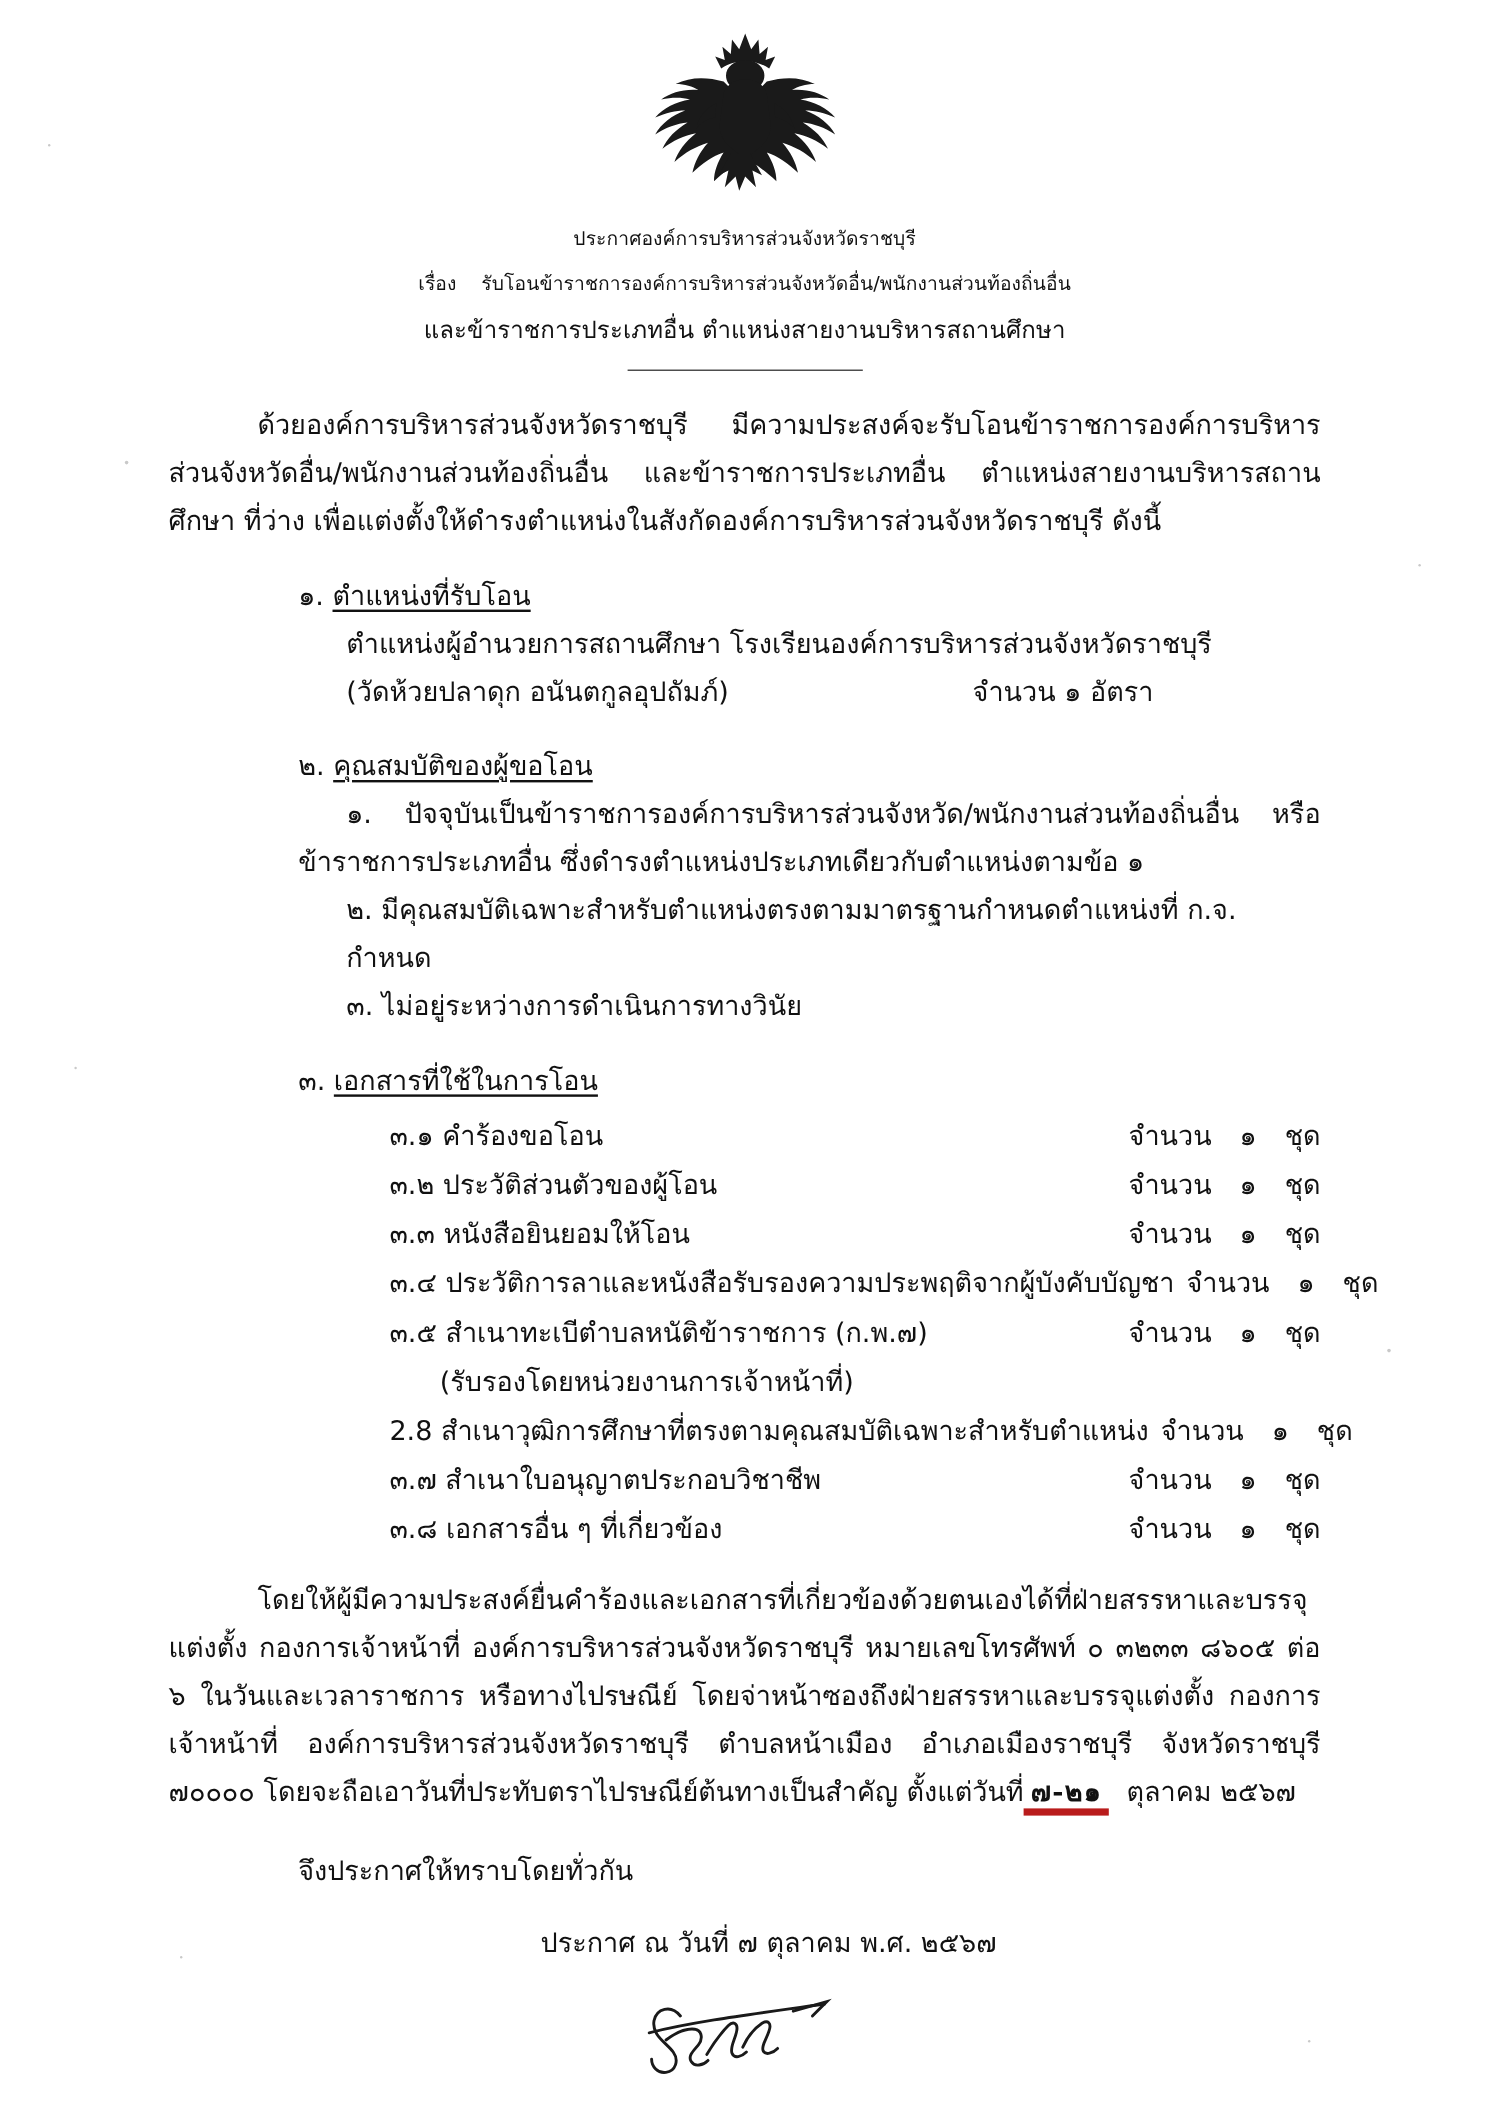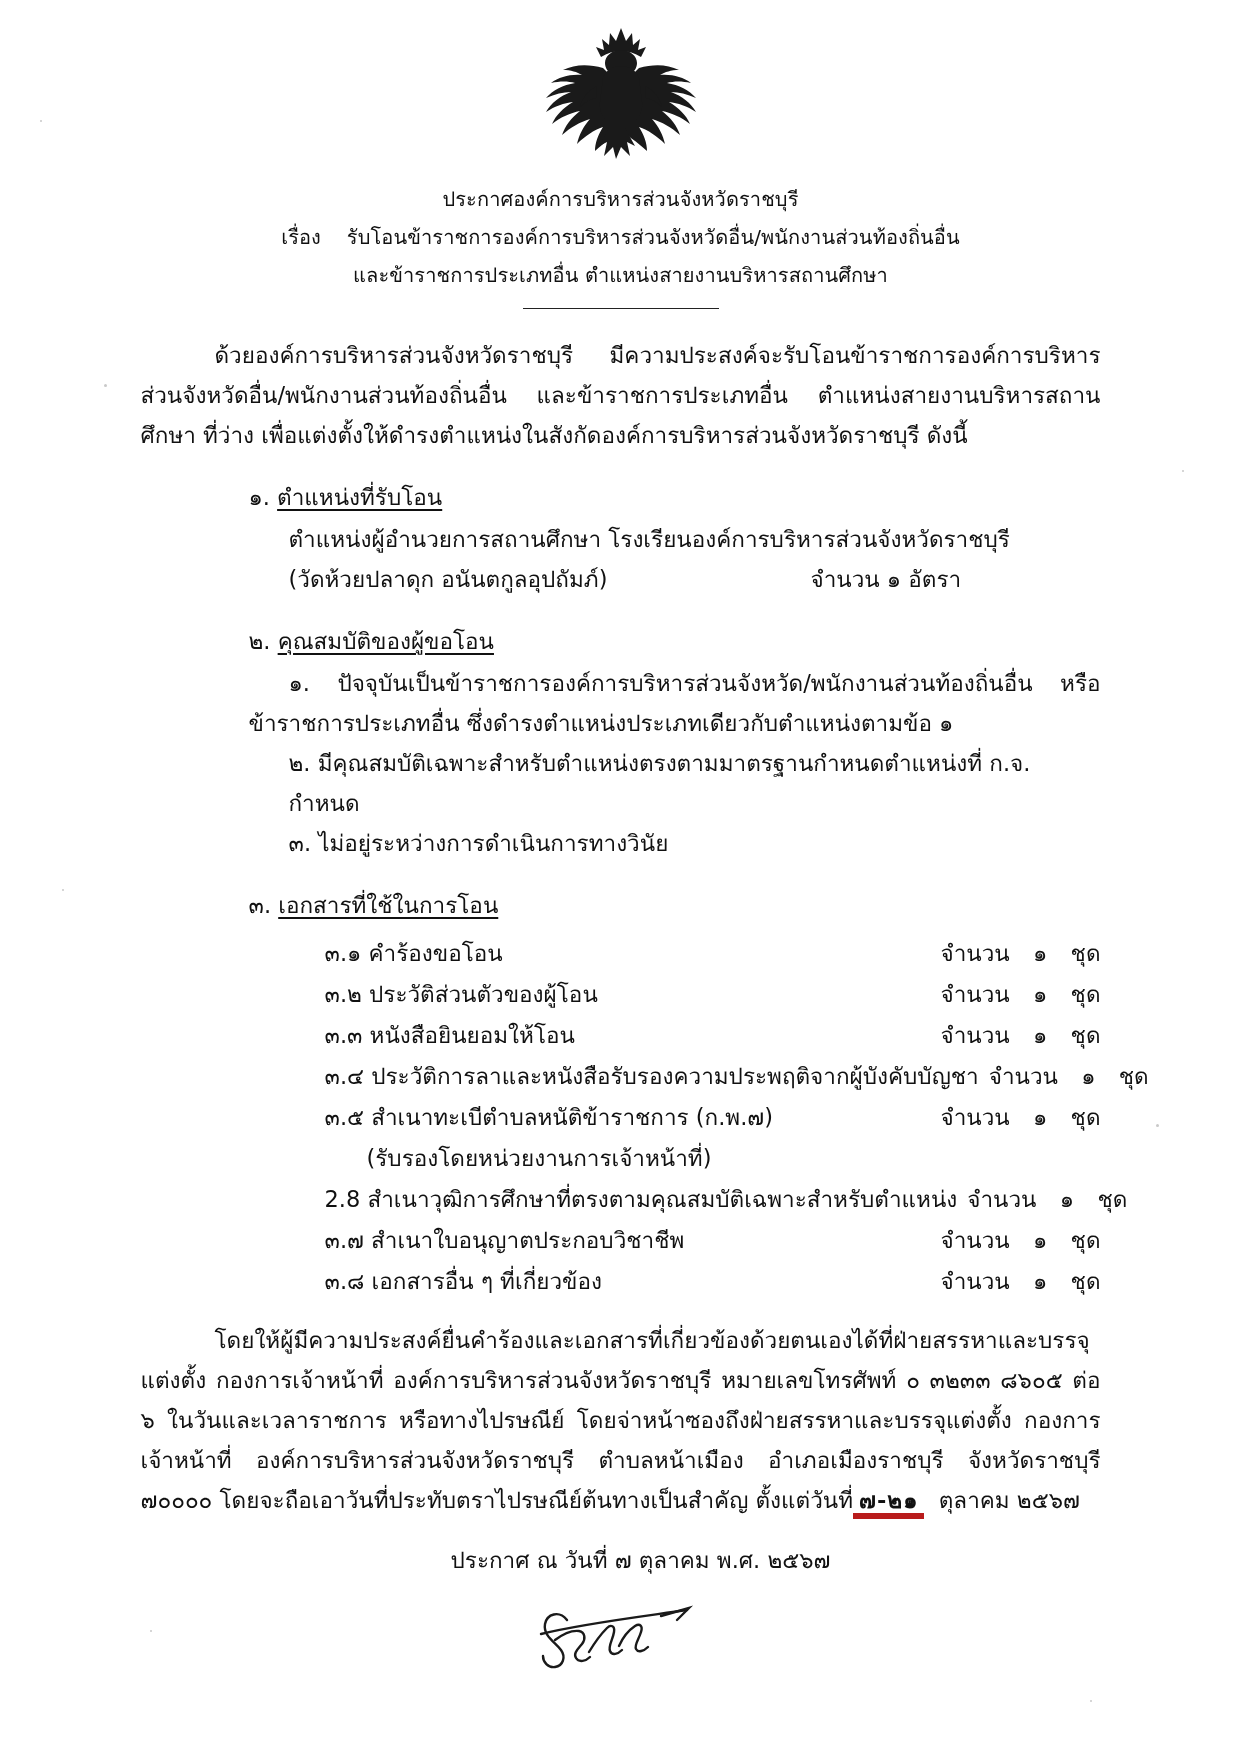--- a/index.html
+++ b/index.html
@@ -39,21 +39,21 @@
   .emblem {
     width: 180px;
     height: 150px;
   }
 
   .title-block {
     text-align: center;
     margin-top: 6px;
   }
   .title-line {
-    font-size: 20px;
+    font-size: 16px;
     line-height: 38px;
     letter-spacing: 0.1px;
   }
   .title-line.sub {
     font-size: 20px;
   }
   .rule {
     width: 196px;
     height: 1px;
     background: #222;
@@ -74,21 +74,20 @@
   }
 
   .section-head {
     margin-top: 22px;
     padding-left: 108px;
   }
   .section-head .num { }
   .section-head .ul {
     text-decoration: underline;
     text-underline-offset: 4px;
-    font-family: Liberation Mono, monospace;
   }
 
   .indent1 { padding-left: 148px; }
   .indent-hang { padding-left: 108px; }
 
   .doclist {
     margin-top: 6px;
     padding-left: 184px;
   }
   .docrow {
@@ -312,20 +311,21 @@
           <span class="unitnum">๑</span>
           <span>ชุด</span>
         </span>
       </div>
     </div>
 
     <div class="closing">
       <p class="first"><span>โดยให้ผู้มีความประสงค์ยื่นคำร้องและเอกสารที่เกี่ยวข้องด้วยตนเองได้ที่ฝ่ายสรรหาและบรรจุแต่งตั้ง กองการเจ้าหน้าที่ องค์การบริหารส่วนจังหวัดราชบุรี หมายเลขโทรศัพท์ ๐ ๓๒๓๓ ๘๖๐๕ ต่อ ๖ ในวันและเวลาราชการ หรือทางไปรษณีย์ โดยจ่าหน้าซองถึงฝ่ายสรรหาและบรรจุแต่งตั้ง กองการเจ้าหน้าที่ องค์การบริหารส่วนจังหวัดราชบุรี ตำบลหน้าเมือง อำเภอเมืองราชบุรี จังหวัดราชบุรี ๗๐๐๐๐ โดยจะถือเอาวันที่ประทับตราไปรษณีย์ต้นทางเป็นสำคัญ ตั้งแต่วันที่</span><span class="handwritten">๗-๒๑</span>&nbsp;&nbsp;<span>ตุลาคม ๒๕๖๗</span></p>
     </div>
 
+    <div class="announce-tail">จึงประกาศให้ทราบโดยทั่วกัน</div>
 
     <div class="date-line">ประกาศ ณ วันที่   ๗   ตุลาคม พ.ศ. ๒๕๖๗</div>
 
     <div class="sig-area">
       <svg class="sig-svg" width="220" height="90" viewBox="0 0 220 90">
         <g fill="none" stroke="#1a1a1a" stroke-width="2.4" stroke-linecap="round">
           <path d="M56 24 c-8 -10 -20 -6 -22 4 -2 12 10 18 16 26 5 7 2 16 -6 17 -7 1 -12 -5 -12 -11"></path>
           <path d="M44 44 c8 -6 16 -10 24 -9 6 1 7 8 3 13 -4 5 -9 9 -6 14 3 5 10 3 14 -1"></path>
           <path d="M78 56 c6 -10 12 -18 18 -24 4 -4 8 -2 7 4 -1 7 -6 14 -4 19 2 5 8 3 12 -1"></path>
           <path d="M108 50 c4 -9 10 -16 16 -20 5 -3 8 0 6 6 -2 7 -7 13 -5 17 2 4 8 2 12 -2"></path>

